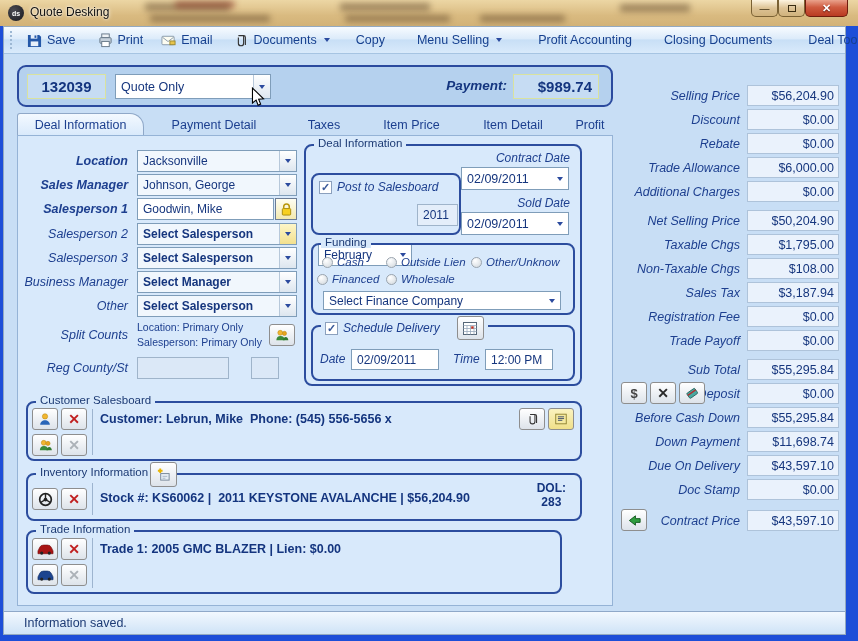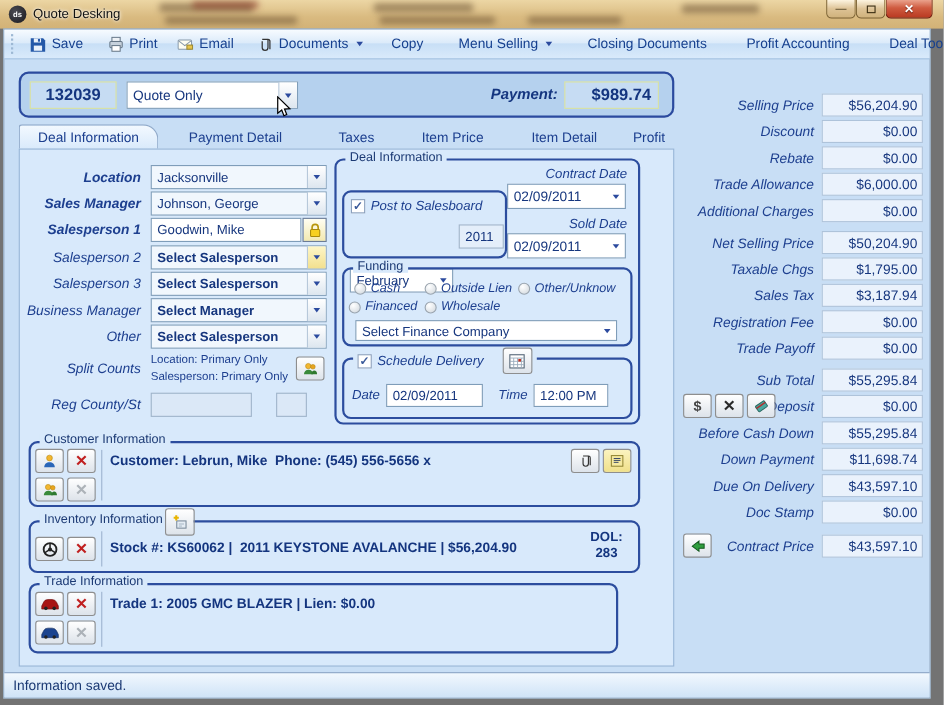--- a/index.html
+++ b/index.html
@@ -1,18 +1,18 @@
 <!DOCTYPE html>
 <html><head>
 <meta charset="utf-8">
 <style>
   * { margin:0; padding:0; box-sizing:border-box; }
   body { font-family:"Liberation Sans", sans-serif; }
   .screen { position:relative; width:858px; height:641px; overflow:hidden;
-            background:linear-gradient(180deg,#e3c globally 0,#d8b87f 0); background-color:#737373; }
+            background:linear-gradient(180deg,#e3c globally 0,#d8b87f 0); background-color:#1d4ed8; }
 
   
   .titlebar { position:absolute; top:0; left:0; width:858px; height:26px;
               background:linear-gradient(180deg,#ecd6a4,#d9ba80 60%,#d2b277); }
   .blur-shape { position:absolute; background:rgba(80,55,30,.45); filter:blur(3px); border-radius:2px; }
   .app-icon { position:absolute; left:8px; top:5px; width:16px; height:16px; border-radius:50%;
               background:radial-gradient(circle at 35% 35%,#4a4a52,#17171d); color:#fff; font-size:7px;
               display:flex; align-items:center; justify-content:center; font-weight:bold; }
   .title-text { position:absolute; left:30px; top:5px; font-size:12px; color:#111;
                 text-shadow:0 0 4px rgba(255,255,255,.9), 0 0 2px rgba(255,255,255,.9); }
@@ -102,21 +102,21 @@
   .srow .slabel { flex:1; text-align:right; padding-right:7px; font-style:italic; font-size:12.5px; color:#1d3f8f; white-space:nowrap; }
   .srow .sval { width:92px; height:21px; background:#eaf2fc; border:1px solid #aec3da; color:#16367e;
                 font-size:12.5px; display:flex; align-items:center; justify-content:flex-end; padding-right:4px; }
   .srow.gap { margin-top:8px; }
   .srow.gap-lg { margin-top:10px; }
   .row-btns { position:absolute; left:2px; top:-1px; display:flex; gap:3px; }
 
   
   .statusbar { position:absolute; left:0; right:0; bottom:0; height:23px;
                background:linear-gradient(180deg,#f2f8fe,#cfe3f7); border-top:1px solid #8fa8c8;
-               display:flex; align-items:center; padding-left:8px; font-size:12.5px; color:#1c3a74; }
+               display:flex; align-items:center; padding-left:20px; font-size:12.5px; color:#1c3a74; }
 
   .cursor { position:absolute; z-index:50; }
 </style>
 </head>
 <body>
 
 <div class="screen">
 
   <div class="titlebar">
     <div class="blur-shape" style="left:145px;top:3px;width:85px;height:8px;"></div>
@@ -175,25 +175,25 @@
         <span>Documents</span>
         <span class="tb-caret"></span>
       </div>
       <div class="tb-item" style="margin-left:8px;">
         <span>Copy</span>
       </div>
       <div class="tb-item" style="margin-left:14px;">
         <span>Menu Selling</span>
         <span class="tb-caret"></span>
       </div>
+      <div class="tb-item" style="margin-left:18px;">
+        <span>Profit Accounting</span>
+      </div>
       <div class="tb-item" style="margin-left:14px;">
         <span>Closing Documents</span>
-      </div>
-      <div class="tb-item" style="margin-left:18px;">
-        <span>Profit Accounting</span>
       </div>
       <div class="tb-item" style="margin-left:18px;">
         <span>Deal Tools</span>
 
       </div>
     </div>
 
     <div class="headband">
       <div class="hl-box" style="left:8px;top:7px;width:79px;justify-content:center;">132039</div>
       <div class="combo white" style="position:absolute;left:96px;top:7px;width:156px;height:25px;">
@@ -381,21 +381,21 @@
             </div>
           </div>
           <div class="ilabel" style="position:absolute;left:7px;top:25px;">Date</div>
           <div class="input" style="position:absolute;left:38px;top:22px;width:88px;height:21px;">02/09/2011</div>
           <div class="ilabel" style="position:absolute;left:140px;top:25px;">Time</div>
           <div class="input" style="position:absolute;left:172px;top:22px;width:68px;height:21px;">12:00 PM</div>
         </div>
       </div>
 
       <div class="gbox" style="left:8px;top:265px;width:556px;height:60px;">
-        <span class="gtitle">Customer Information</span>
+        <span class="gtitle">Customer Salesboard</span>
         <div style="position:absolute;left:4px;top:5px;display:flex;gap:3px;">
           <div class="icon-btn">
             <svg width="14" height="14" viewBox="0 0 16 16">
               <circle cx="8" cy="5" r="3" fill="#f2b630" stroke="#b8860b" stroke-width=".6"></circle>
               <path d="M2.5 14.5c0-3.2 2.5-5.2 5.5-5.2s5.5 2 5.5 5.2z" fill="#2a66b8"></path>
             </svg>
           </div>
           <div class="icon-btn">
               <span class="x-red">✕</span>
             </div>
@@ -514,20 +514,24 @@
 
       <div class="srow gap">
           <span class="slabel">Net Selling Price</span>
           <span class="sval">$50,204.90</span>
         </div>
       <div class="srow">
           <span class="slabel">Taxable Chgs</span>
           <span class="sval">$1,795.00</span>
         </div>
       <div class="srow">
+          <span class="slabel">Non-Taxable Chgs</span>
+          <span class="sval">$108.00</span>
+        </div>
+      <div class="srow">
           <span class="slabel">Sales Tax</span>
           <span class="sval">$3,187.94</span>
         </div>
       <div class="srow">
           <span class="slabel">Registration Fee</span>
           <span class="sval">$0.00</span>
         </div>
       <div class="srow">
           <span class="slabel">Trade Payoff</span>
           <span class="sval">$0.00</span>

